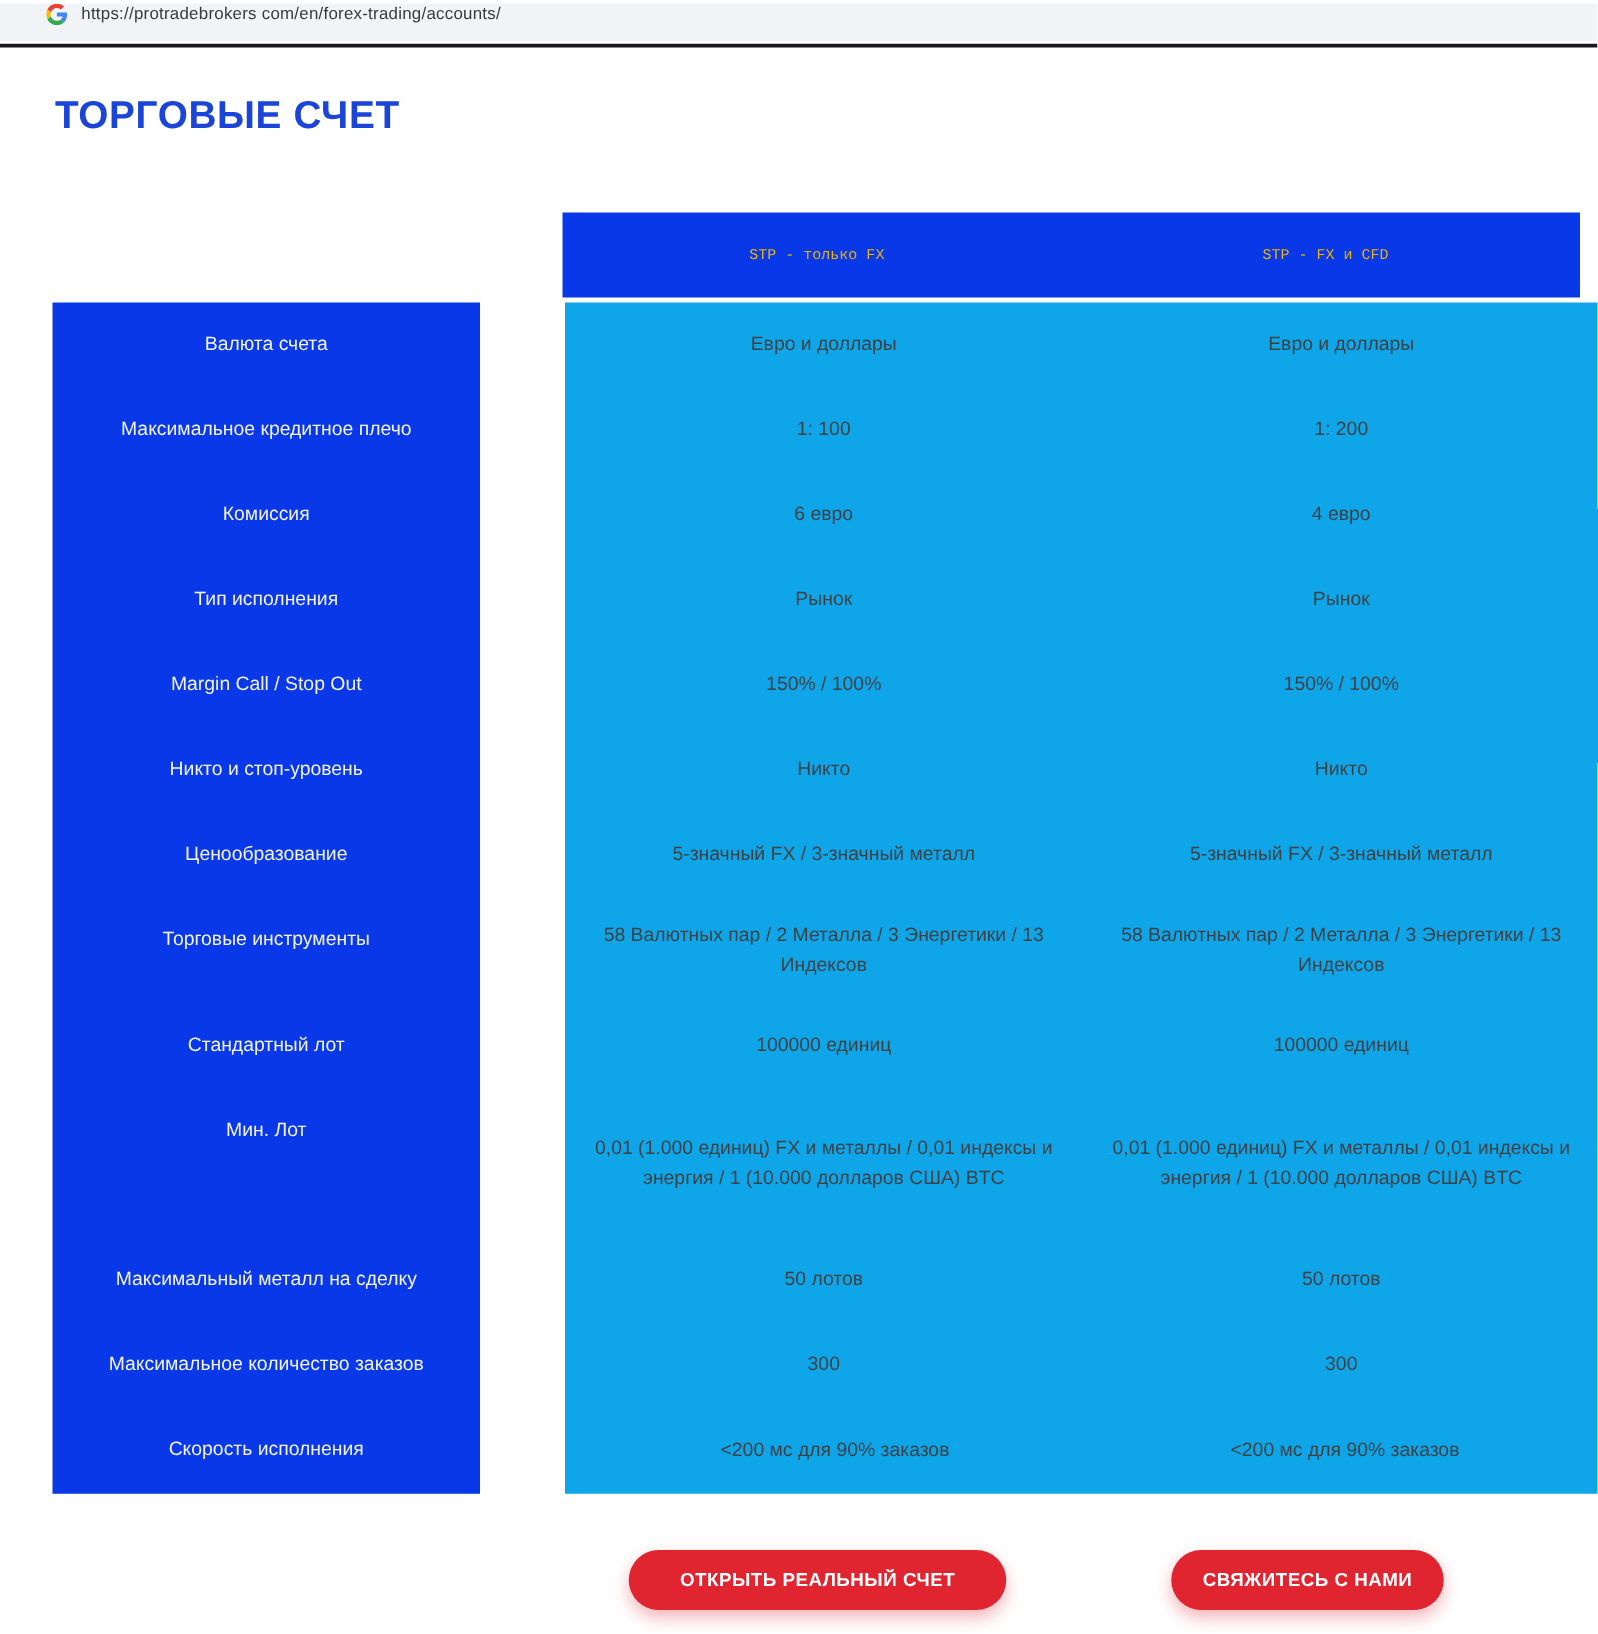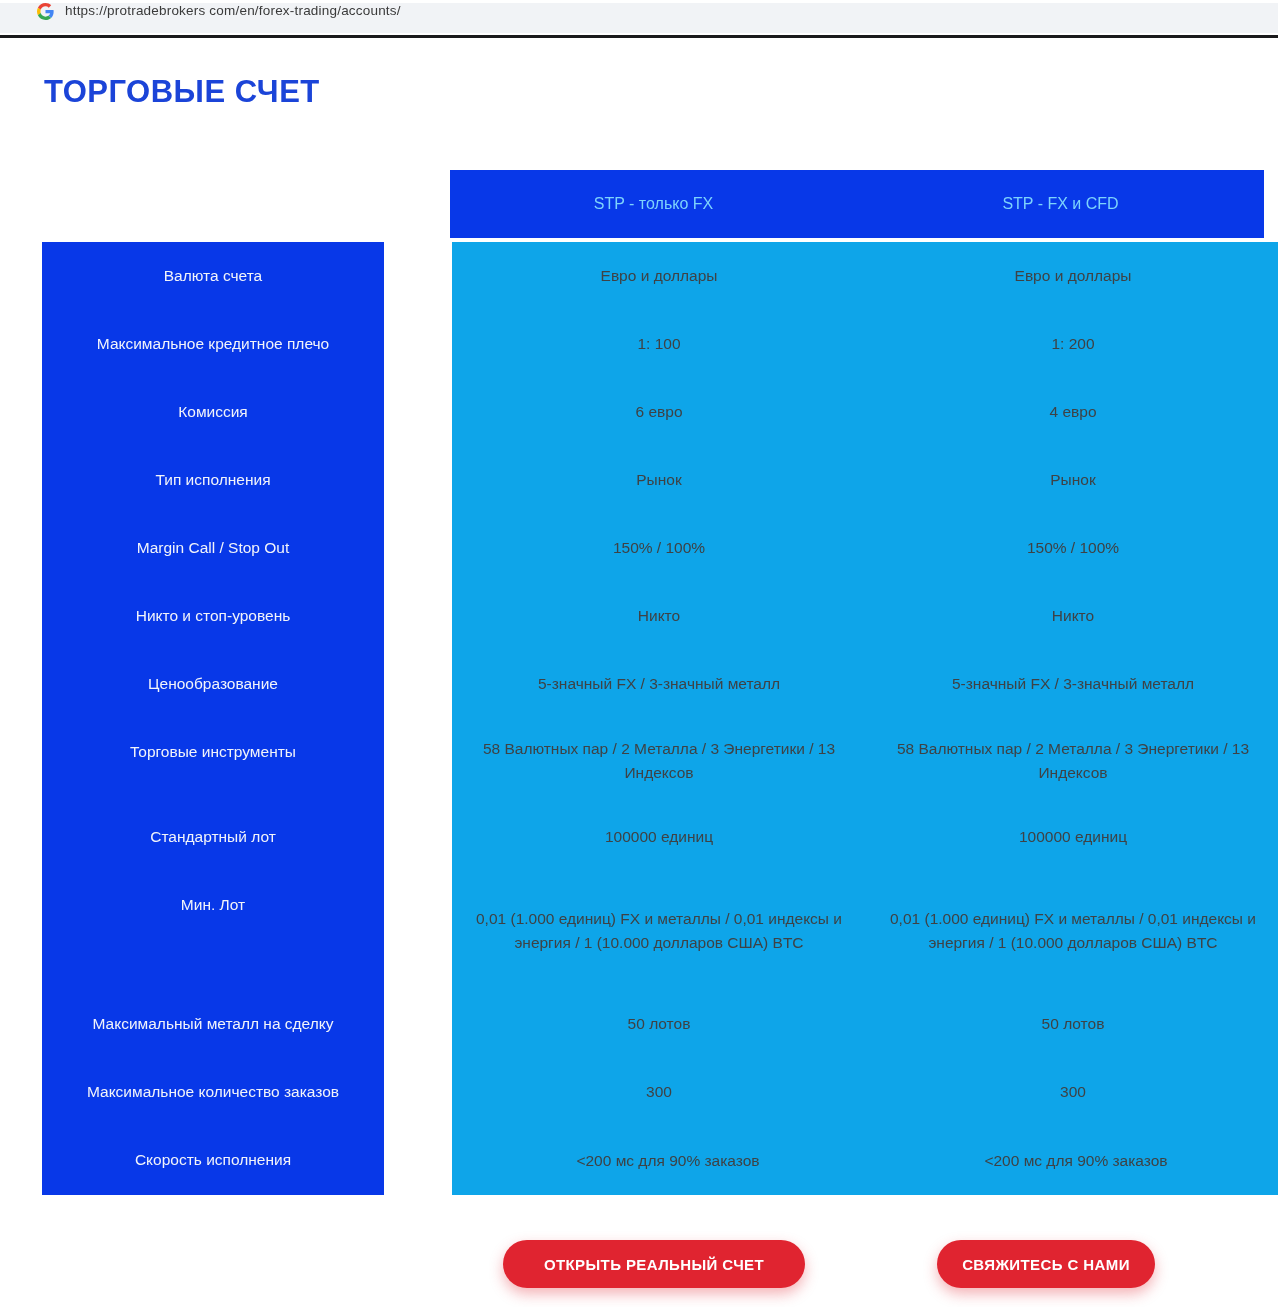--- a/index.html
+++ b/index.html
@@ -26,21 +26,21 @@
     font-size:31px; font-weight:bold; color:#1b44d8; letter-spacing:0.5px;
   }
 
   
   .col-header {
     position:absolute; left:450px; top:170px; width:814px; height:68px;
     background:#0838e8; display:flex;
   }
   .col-header .hcell {
     flex:1; display:flex; align-items:center; justify-content:center;
-    color:#7dd3fc; font-size:16px;
+    color:#eab308; font-size:12px;font-family:Liberation Mono, monospace;
   }
 
   
   .r68  { height:68px; }
   .r85  { height:85px; }
   .r119 { height:119px; }
   .r69  { height:69px;padding-left:12px; }
 
   
   .sidebar {

